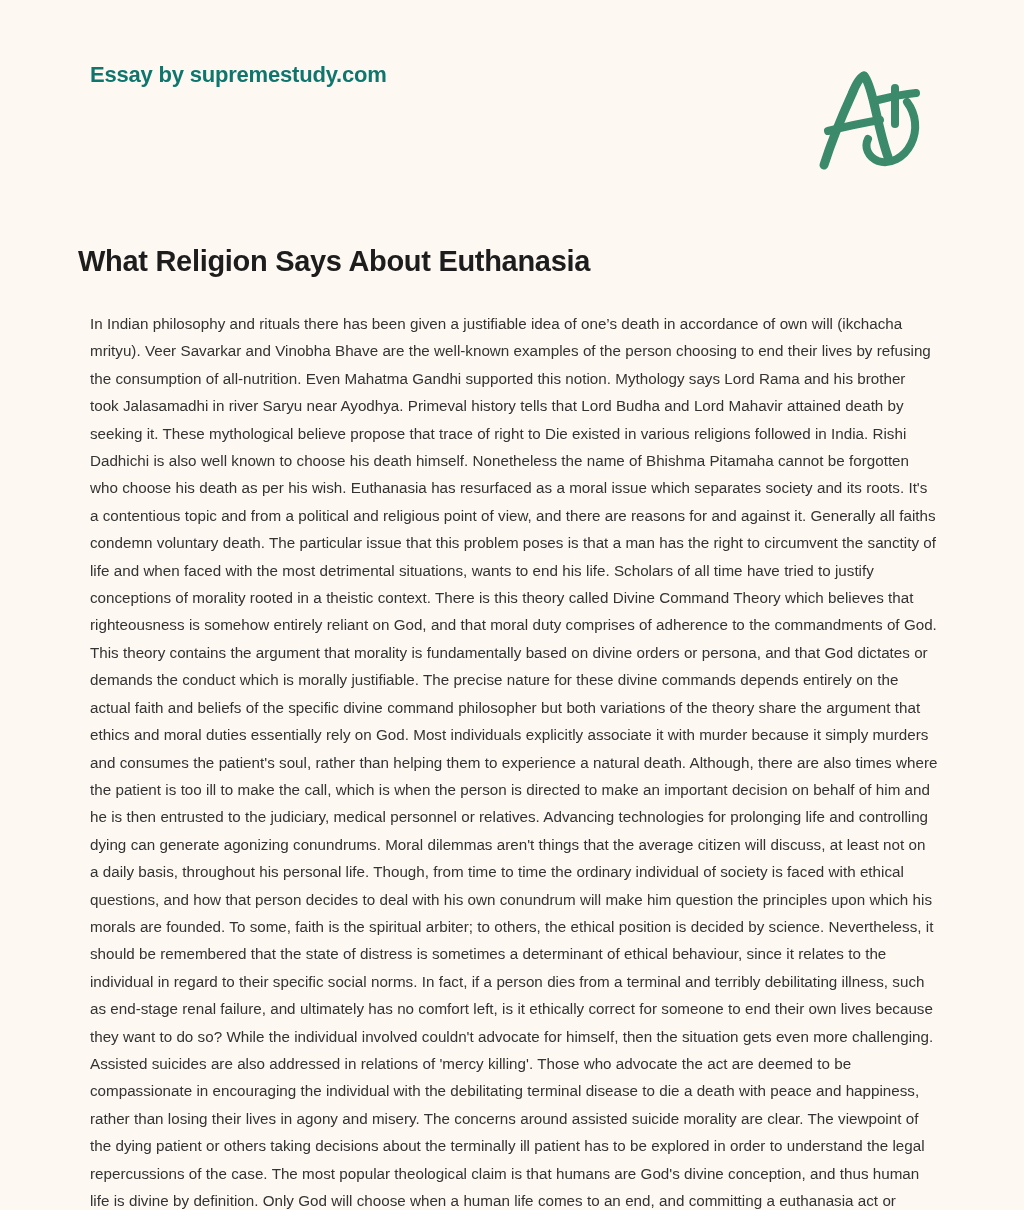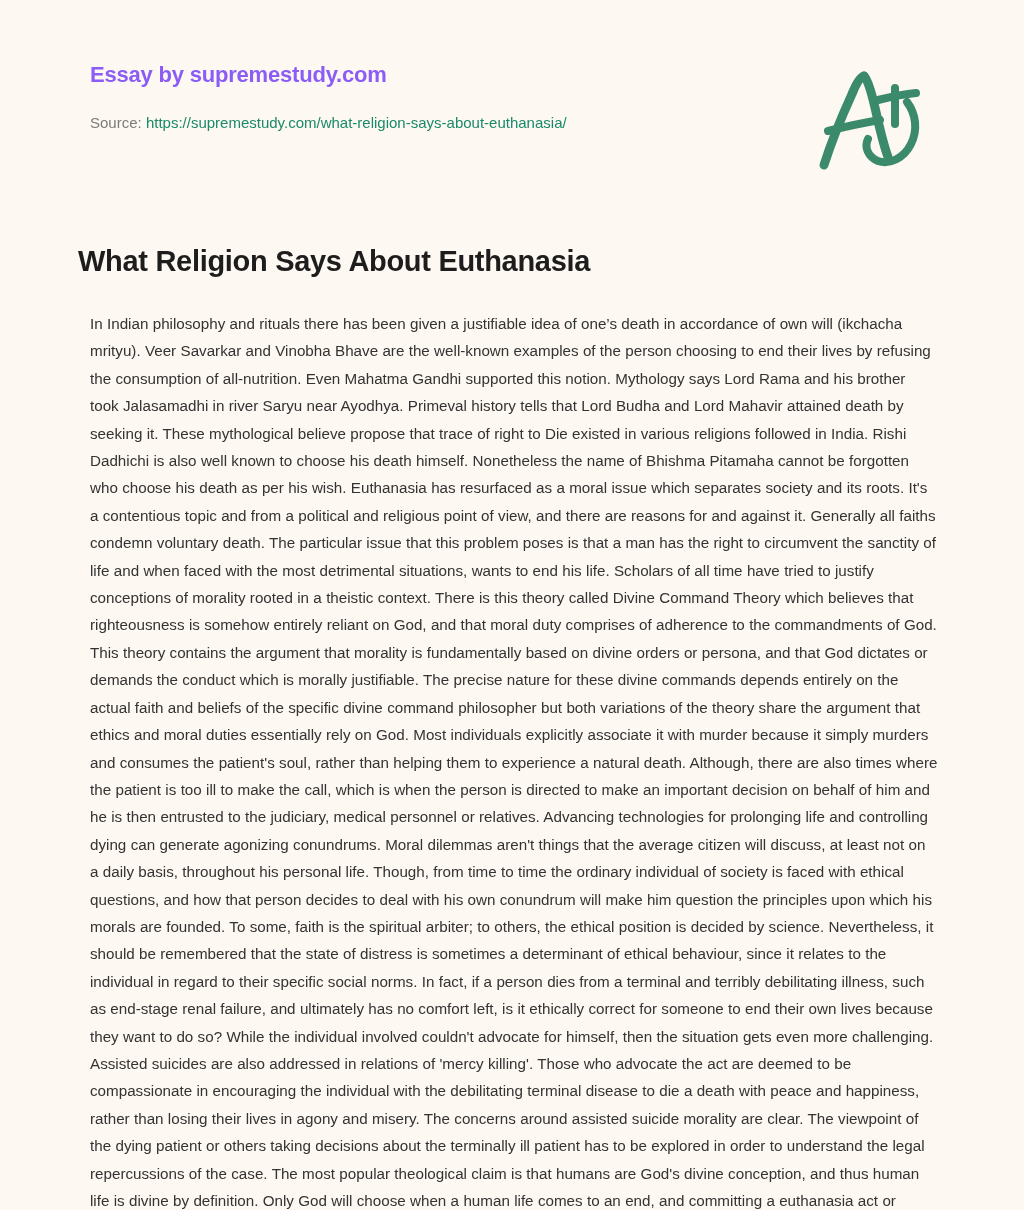--- a/index.html
+++ b/index.html
@@ -29,21 +29,21 @@
   .header {
     position: absolute;
     left: 90px;
     top: 60px;
     width: 854px;
   }
 
   .brand-line {
     font-size: 22px;
     font-weight: bold;
-    color: #8b5cf6;
+    color: #0f766e;
     letter-spacing: -0.2px;
     line-height: 30px;
     margin: 0;
     white-space: nowrap;
   }
 
   .source-line {
     margin-top: 22px;
     font-size: 15px;
     line-height: 22px;
@@ -102,24 +102,20 @@
   }
 </style>
 </head>
 <body>
 
 <div class="page">
 
   <div class="header">
     <div class="brand-line">Essay by supremestudy.com</div>
 
-    <div class="source-line">
-      <span class="source-label">Source:</span>
-      <a class="source-url" href="#" title="https://supremestudy.com/what-religion-says-about-euthanasia/">https://supremestudy.com/what-religion-says-about-euthanasia/</a>
-    </div>
   </div>
 
   <div class="logo">
     <svg viewBox="0 0 130 120" xmlns="http://www.w3.org/2000/svg">
       <g fill="none" stroke="#3a8a6b" stroke-linecap="round" stroke-linejoin="round">
 
         <path d="M18 103 C 24 84, 36 54, 46 32 C 50 22, 54 15, 58 14" stroke-width="9"></path>
 
         <path d="M58 14 C 62 18, 66 32, 70 50 C 74 68, 78 84, 82 95" stroke-width="9"></path>
 

